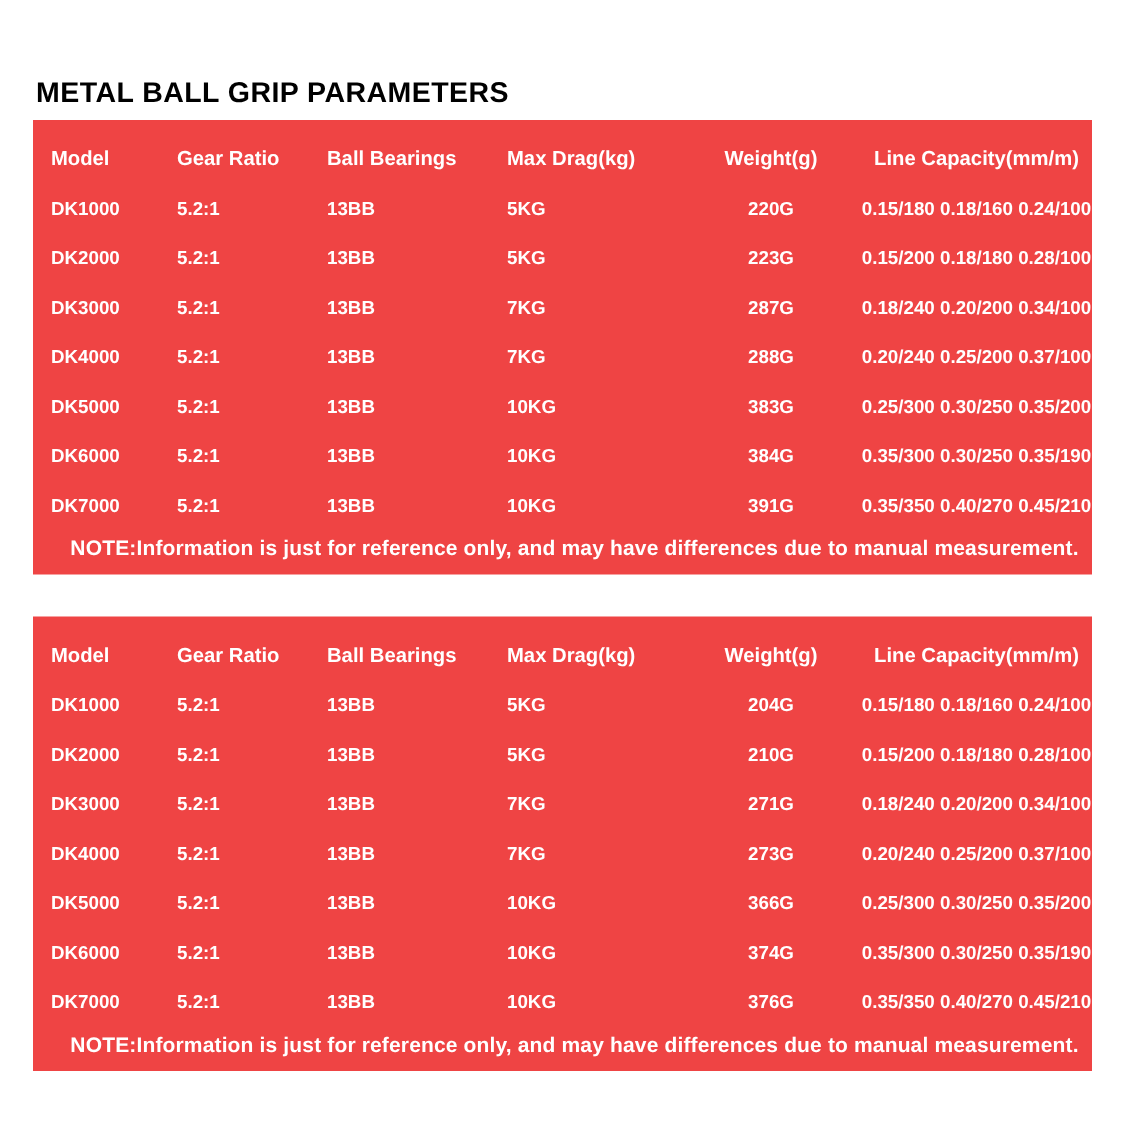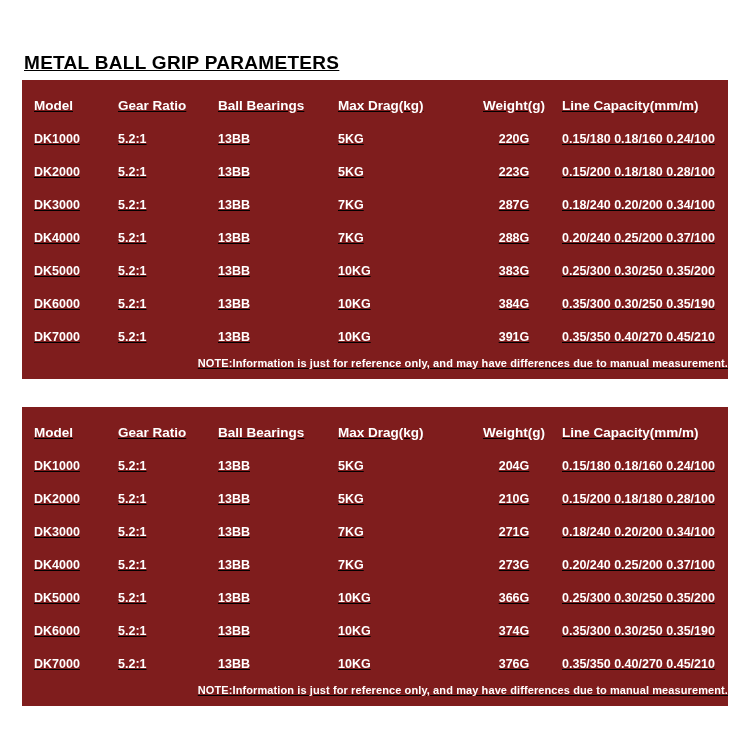--- a/index.html
+++ b/index.html
@@ -13,38 +13,37 @@
     font-family: "Liberation Sans", sans-serif;
     color: #000000;
     overflow: hidden;
   }
   .page {
     width: 750px;
     height: 720px;
     box-sizing: border-box;
     padding: 0 22px;
     position: relative;
-    text-decoration: underline;
   }
   .section {
     margin: 0;
   }
   .section-title {
     font-size: 19px;
     font-weight: bold;
     letter-spacing: 0.3px;
     color: #000000;
     margin: 0;
     padding: 0 0 6px 2px;
   }
   .spacer-top { height: 52px; }
   .spacer-mid { height: 28px; }
 
   .table-card {
-    background: #7f1d1d;
+    background: #ef4444;
     width: 706px;
     box-sizing: border-box;
     padding: 6px 0 0 0;
   }
   table {
     border-collapse: collapse;
     width: 100%;
     table-layout: fixed;
   }
   th, td {
@@ -60,31 +59,31 @@
   thead th {
     font-size: 13.5px;
     height: 34px;
     padding-top: 2px;
   }
   .col-model   { width: 84px;  padding-left: 12px !important; }
   .col-gear    { width: 100px; }
   .col-bb      { width: 120px; }
   .col-drag    { width: 128px; }
   .col-weight  { width: 96px;  text-align: center !important; }
-  .col-line    { width: 178px; }
+  .col-line    { width: 178px; text-align: center; }
 
   td.col-model { padding-left: 12px !important; }
   th.col-model { padding-left: 12px !important; }
   td.col-weight, th.col-weight { text-align: center; }
 
   .note {
     color: #ffffff;
-    font-size: 11px;
+    font-size: 14px;
     font-weight: bold;
-    text-align: right;
+    text-align: center;
     padding: 4px 0 10px 16px;
     letter-spacing: 0.1px;
   }
 </style>
 </head>
 <body>
 
 <div class="page">
 
   <div class="spacer-top"></div>

